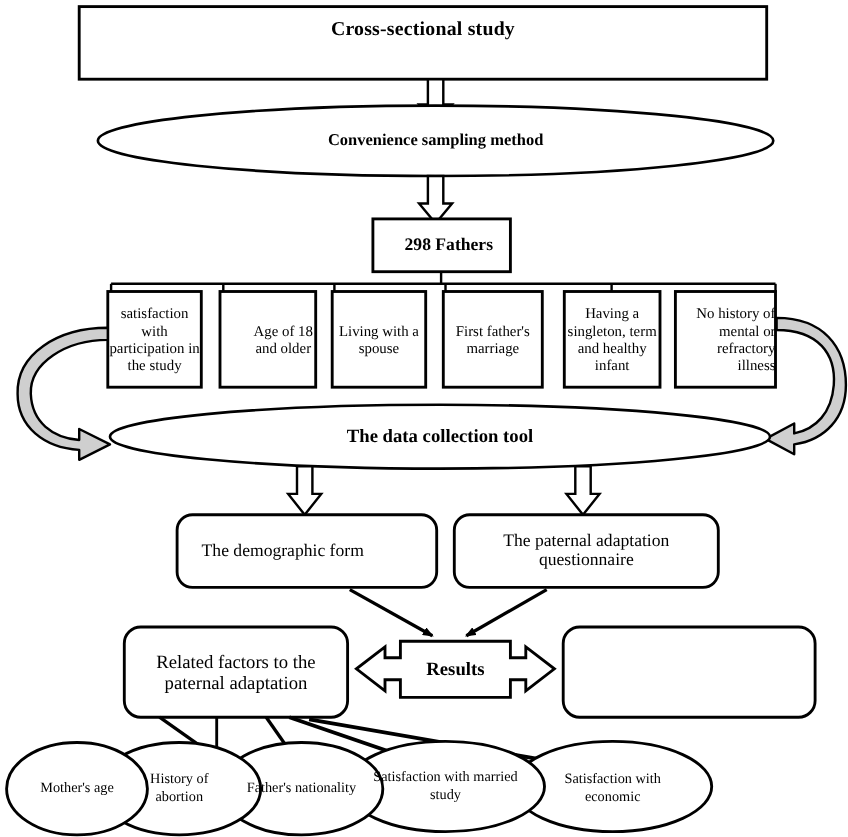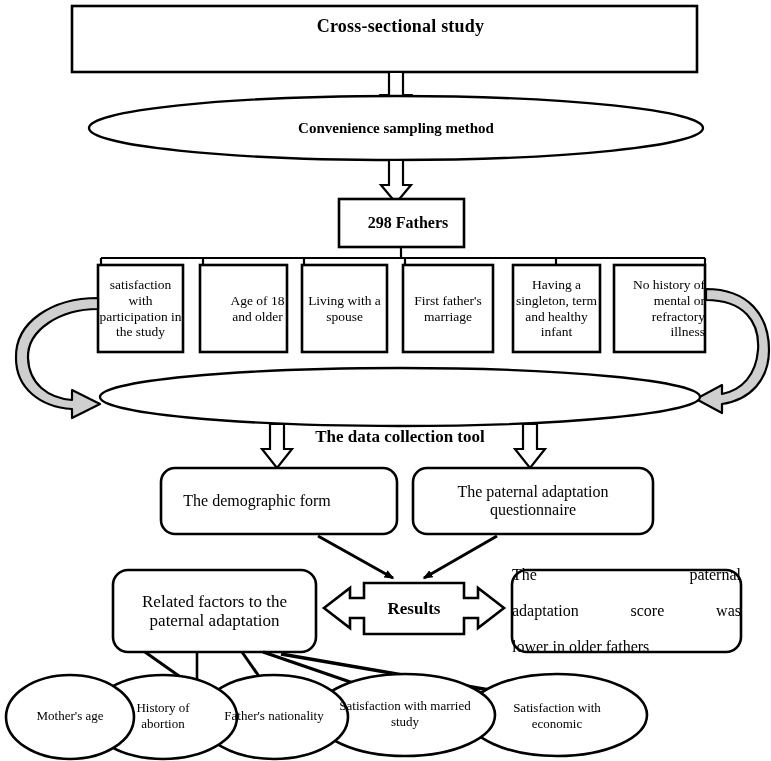--- a/index.html
+++ b/index.html
@@ -31,38 +31,36 @@
     text-align: center;
     color: #000000;
     line-height: 1.12;
     pointer-events: none;
     box-sizing: border-box;
   }
   .lbl-title {
     font-weight: bold;
     font-size: 18px;
     letter-spacing: 0.2px;
-    margin-left: 16px;
   }
   .lbl-ellipse-main {
     font-weight: bold;
     font-size: 15px;
   }
   .lbl-fathers {
     font-weight: bold;
     font-size: 16px;
   }
   .lbl-criteria {
     font-size: 13.5px;
     line-height: 1.15;
   }
   .lbl-tool {
     font-weight: bold;
     font-size: 17px;
-    margin-top: 40px;
   }
   .lbl-form {
     font-size: 16px;
   }
   .lbl-results {
     font-weight: bold;
     font-size: 17px;
   }
   .lbl-related {
     font-size: 17px;
@@ -214,27 +212,20 @@
 
   <div class="node-label lbl-tool" style="left:200px; top:381px; width:400px; height:32px;">The data collection tool</div>
 
   <div class="node-label lbl-form" style="left:161px; top:468px; width:192px; height:66px;text-align:center;">The demographic form</div>
   <div class="node-label lbl-form" style="left:421px; top:468px; width:224px; height:66px;">The paternal adaptation questionnaire</div>
 
   <div class="node-label lbl-results" style="left:364px; top:583px; width:100px; height:51px;">Results</div>
 
   <div class="node-label lbl-related" style="left:118px; top:570px; width:193px; height:82px;">Related factors to the paternal adaptation</div>
 
-  <div class="node-label" style="left:512px; top:570px; width:229px; height:82px; flex-direction:column; justify-content:center;">
-    <span class="lbl-score" style="width:100%;">
-      <span class="just-line">The                paternal</span>
-      <span class="just-line">adaptation score was</span>
-      <span style="display:block;">lower in older fathers</span>
-    </span>
-  </div>
 
   <div class="node-label lbl-oval-bottom" style="left:24px; top:690px; width:92px; height:52px;">Mother's age</div>
   <div class="node-label lbl-oval-bottom" style="left:114px; top:690px; width:98px; height:52px;">History of abortion</div>
   <div class="node-label lbl-oval-bottom" style="left:222px; top:690px; width:104px; height:52px;">Father's nationality</div>
   <div class="node-label lbl-oval-bottom" style="left:336px; top:688px; width:138px; height:52px;">Satisfaction with married study</div>
   <div class="node-label lbl-oval-bottom" style="left:489px; top:690px; width:136px; height:52px;">Satisfaction with economic</div>
 
 </div>
 
 </body></html>

